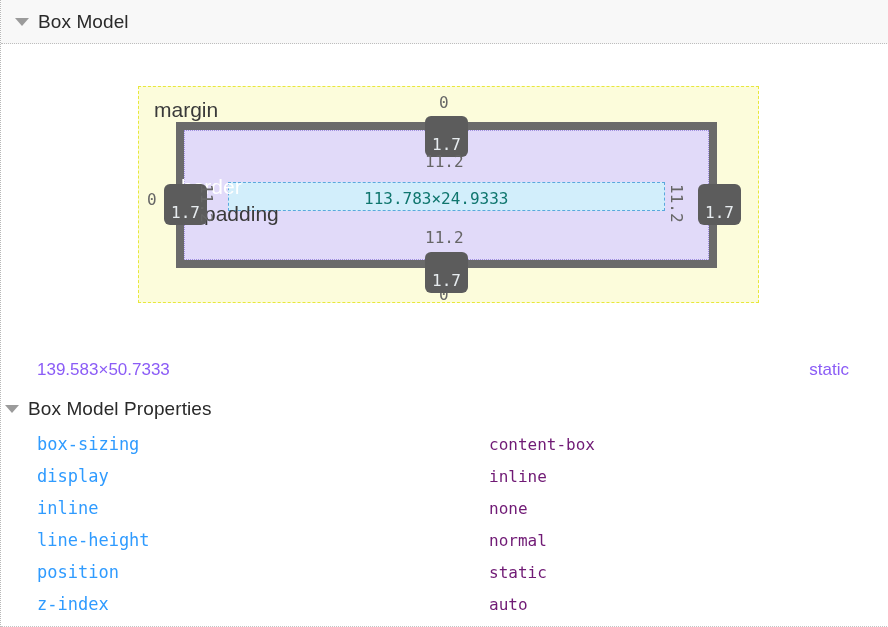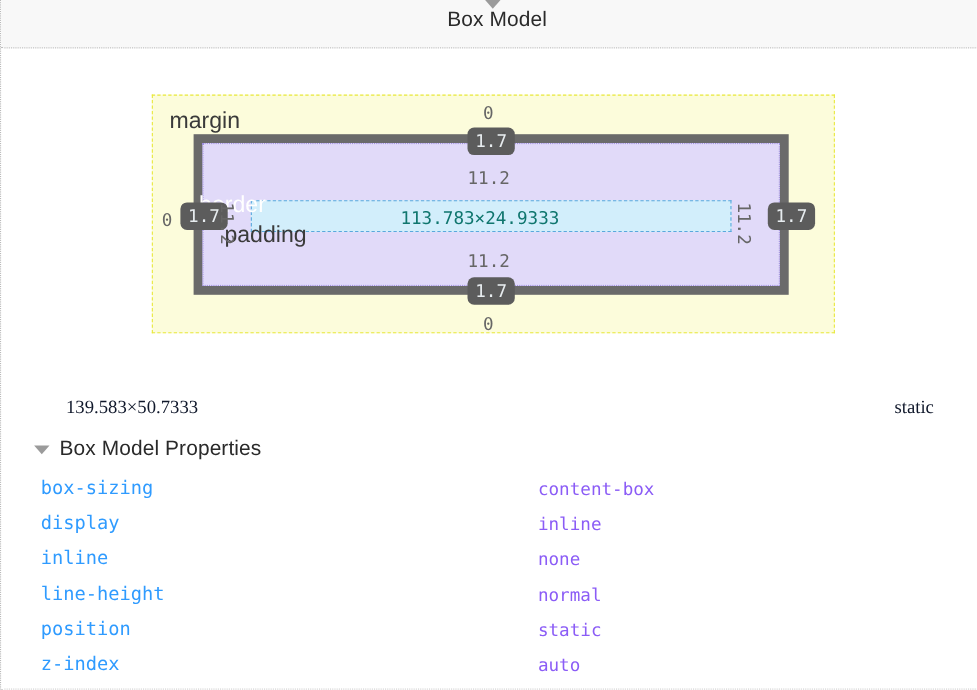--- a/index.html
+++ b/index.html
@@ -21,21 +21,21 @@
   .section-header {
     position: absolute;
     left: 0; width: 888px;
     height: 44px;
     background: #f8f8f8;
     border-bottom: 1px dotted #bdbdbd;
     display: flex;
     align-items: center;
     padding-left: 14px;
   }
-  #box-model-header { top: 0; flex-direction: column; }
+  #box-model-header { top: 0; }
 
   .twisty {
     width: 0; height: 0;
     border-left: 7px solid transparent;
     border-right: 7px solid transparent;
     border-top: 8px solid #9b9b9b;
     margin-right: 9px;
     flex: 0 0 auto;
   }
   .section-title {
@@ -102,21 +102,21 @@
     transform: rotate(90deg);
     transform-origin: left top;
   }
   .badge {
     position: absolute;
     background: #5c5c5c;
     color: #e7ecef;
     font-family: "DejaVu Sans Mono", monospace;
     font-size: 16px;
     border-radius: 6px;
-    padding: 4px 7px 3px 7px;
+    padding: 20px 7px 3px 7px;
     white-space: nowrap;
     line-height: 1.1;
   }
   .content-size {
     position: absolute;
     font-family: "DejaVu Sans Mono", monospace;
     font-size: 16px;
     color: #0f766e;
     white-space: nowrap;
   }
@@ -142,39 +142,38 @@
   #content-size { left: 363px; top: 145px; }
 
   
   #totals-row {
     position: absolute;
     left: 0; top: 355px;
     width: 888px; height: 34px;
   }
   .total-text {
     position: absolute;
-    font-family: Liberation Serif, serif;
+    font-family: Liberation Sans, sans-serif;
     font-size: 17px;
-    color: #0f172a;
-    white-space: nowrap;
-    margin-left: 23px;
+    color: #8b5cf6;
+    white-space: nowrap;
   }
   #total-size     { left: 36px; top: 5px; }
   #total-position { right: 40px; top: 5px; }
 
   
   #properties-header {
     position: absolute;
     left: 0; top: 392px;
     width: 888px; height: 34px;
     background: transparent;
     border-bottom: none;
     display: flex;
     align-items: center;
-    padding-left: 30px;
+    padding-left: 4px;
   }
   #properties-list {
     position: absolute;
     left: 0; top: 428px;
     width: 888px;
   }
   .prop-row {
     position: relative;
     height: 32px;
     display: flex;
@@ -186,21 +185,21 @@
     font-family: "DejaVu Sans Mono", monospace;
     font-size: 17px;
     color: #2f9bff;
     white-space: nowrap;
   }
   .prop-value {
     position: absolute;
     left: 488px;
     font-family: "DejaVu Sans Mono", monospace;
     font-size: 16px;
-    color: #8b5cf6;
+    color: #701a75;
     white-space: nowrap;
     text-align: center;
   }
   #bottom-edge {
     position: absolute;
     left: 0; bottom: 0; width: 888px;
     border-bottom: 1px dotted #c4c4c4;
   }
 </style>
 </head>

